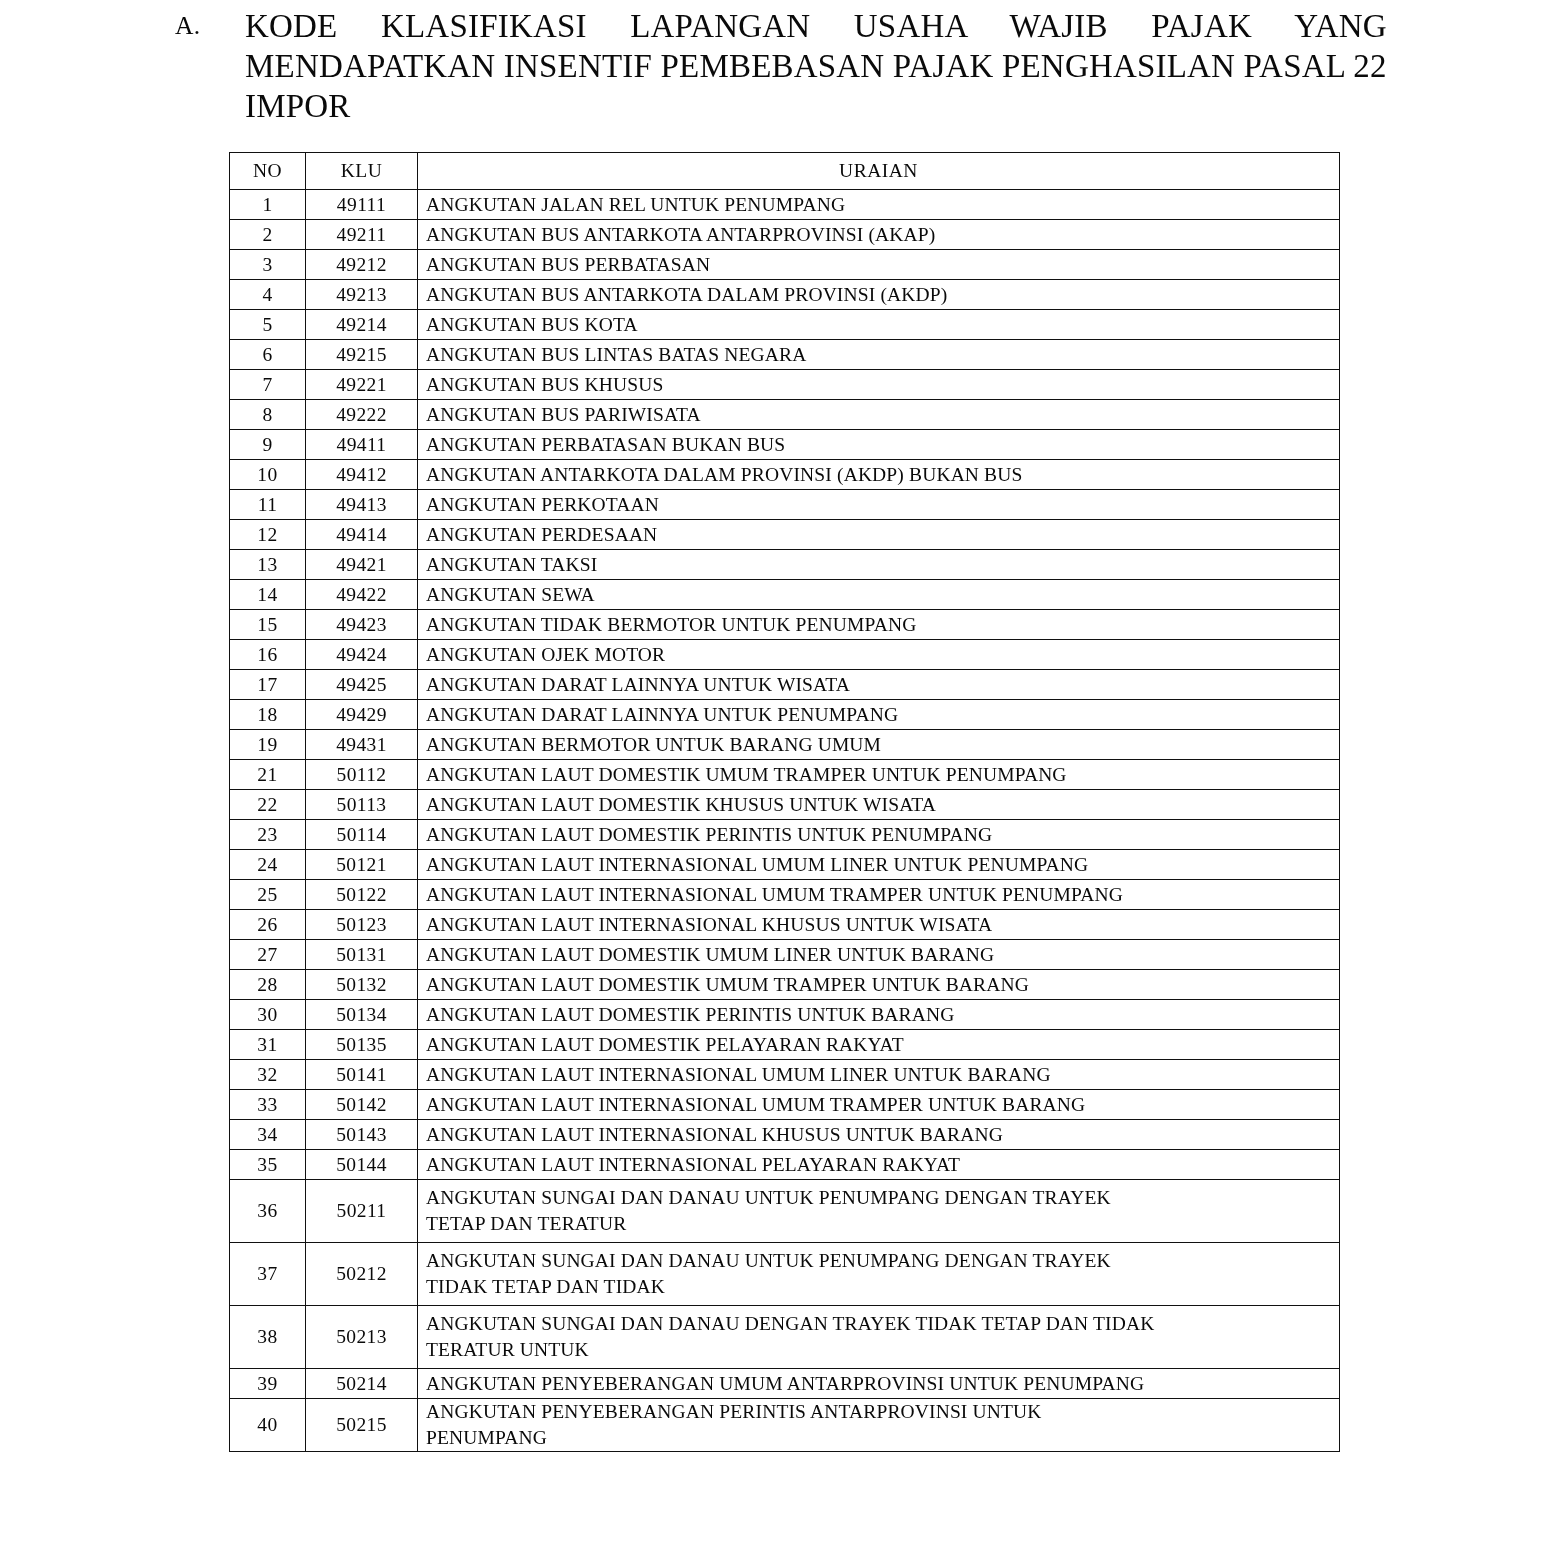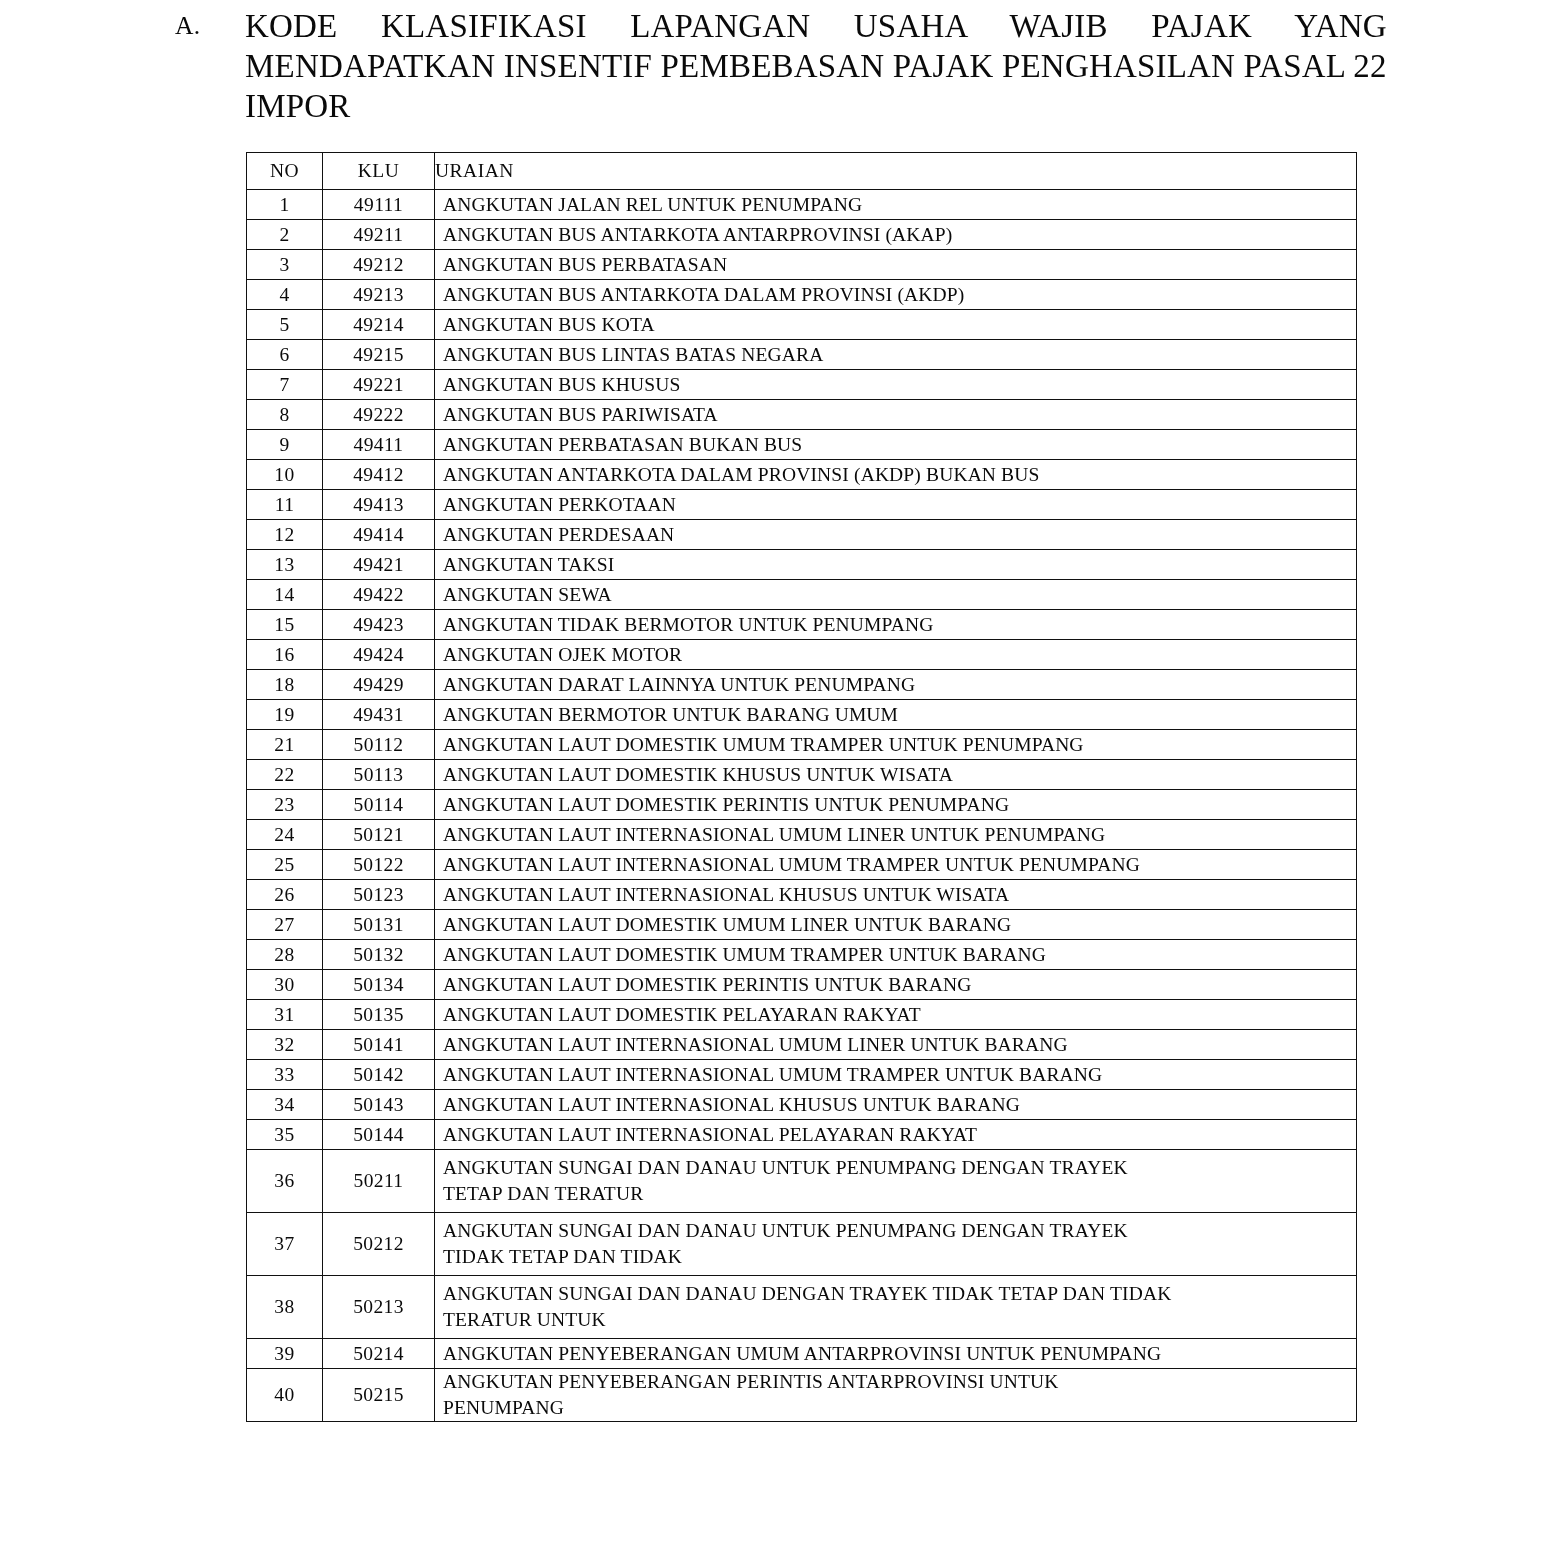--- a/index.html
+++ b/index.html
@@ -46,21 +46,21 @@
   }
   .heading-line.justify {
     text-align: justify;
     text-align-last: justify;
   }
 
   
   .klu-table-wrap {
     position: absolute;
     top: 152px;
-    left: 246px;
+    left: 229px;
     width: 1110px;
   }
   table.klu-table {
     border-collapse: collapse;
     table-layout: fixed;
     width: 1110px;
     font-size: 19.5px;
   }
   table.klu-table td,
   table.klu-table th {
@@ -73,21 +73,21 @@
   col.col-klu   { width: 112px; }
   col.col-urai  { width: 922px; }
 
   thead th {
     height: 36px;
     text-align: center;
     font-size: 19.5px;
     letter-spacing: 0.5px;
   }
   thead th.th-urai {
-    text-align: left;
+    text-align: center;
   }
 
   tbody td.cell-no,
   tbody td.cell-klu {
     text-align: center;
     letter-spacing: 0.4px;
   }
   tbody td.cell-urai {
     text-align: left;
     padding-left: 8px;
@@ -207,20 +207,25 @@
           <td class="cell-no">15</td>
           <td class="cell-klu">49423</td>
           <td class="cell-urai">ANGKUTAN TIDAK BERMOTOR UNTUK PENUMPANG</td>
         </tr>
         <tr class="r-single">
           <td class="cell-no">16</td>
           <td class="cell-klu">49424</td>
           <td class="cell-urai">ANGKUTAN OJEK MOTOR</td>
         </tr>
         <tr class="r-single">
+          <td class="cell-no">17</td>
+          <td class="cell-klu">49425</td>
+          <td class="cell-urai">ANGKUTAN DARAT LAINNYA UNTUK WISATA</td>
+        </tr>
+        <tr class="r-single">
           <td class="cell-no">18</td>
           <td class="cell-klu">49429</td>
           <td class="cell-urai">ANGKUTAN DARAT LAINNYA UNTUK PENUMPANG</td>
         </tr>
         <tr class="r-single">
           <td class="cell-no">19</td>
           <td class="cell-klu">49431</td>
           <td class="cell-urai">ANGKUTAN BERMOTOR UNTUK BARANG UMUM</td>
         </tr>
         <tr class="r-single">

